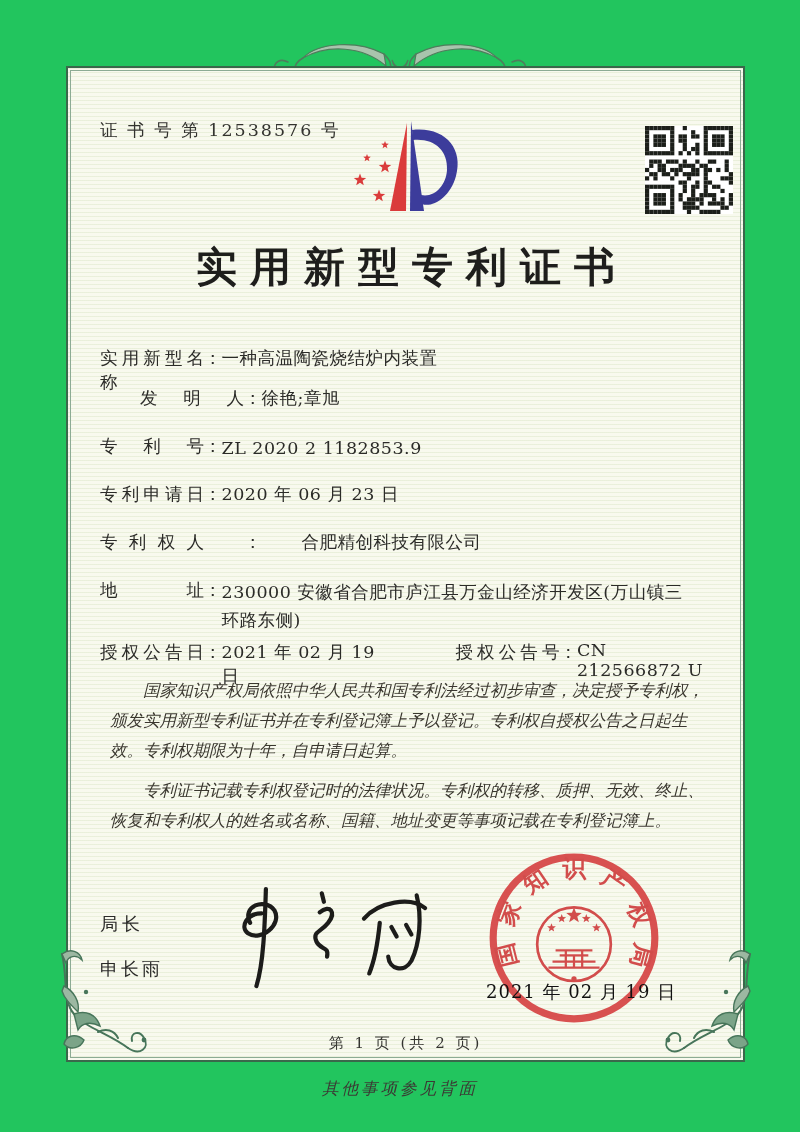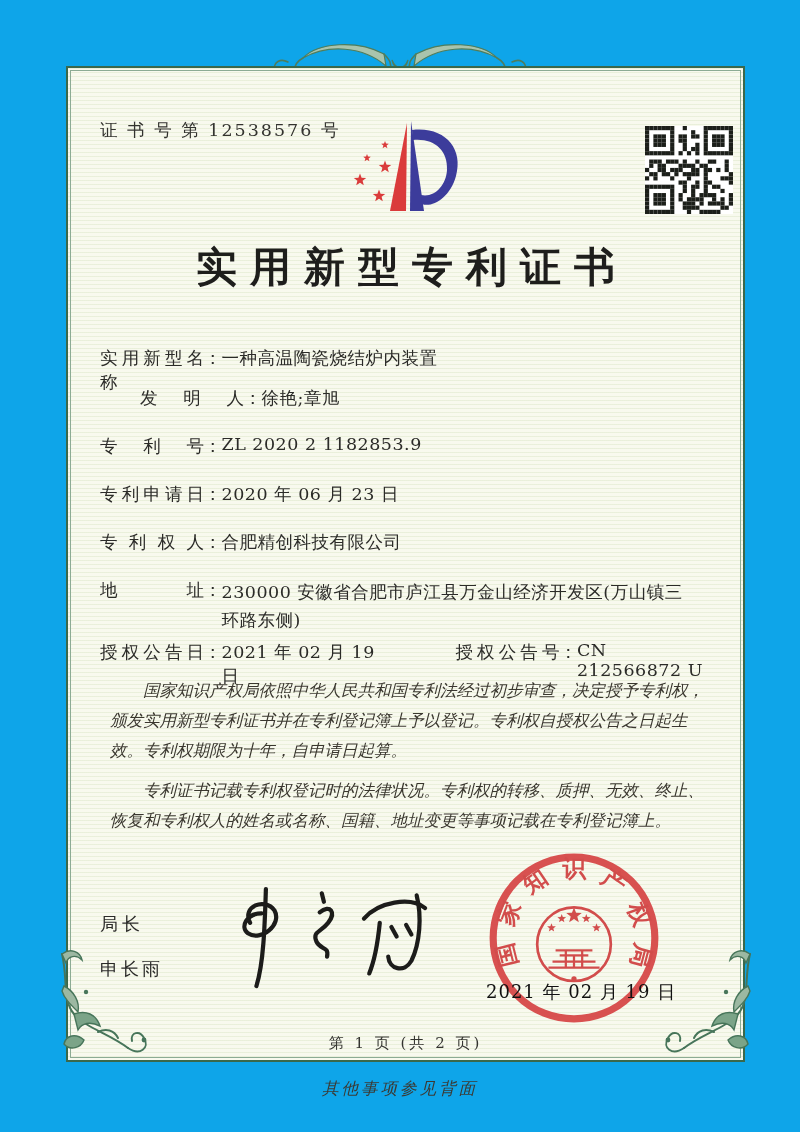--- a/index.html
+++ b/index.html
@@ -1,18 +1,18 @@
 <!DOCTYPE html>
 <html><head>
 <meta charset="utf-8">
 <style>
   html,body{margin:0;padding:0;background:#e8e8e4;}
   .page{
     position:relative; width:800px; height:1132px; margin:0 auto;
-    background:#0ea5e9; overflow:hidden;
+    background:#22c55e; overflow:hidden;
     font-family:"DejaVu Serif","Liberation Serif",serif;
     color:#2b2b28;
   }
   
   .frame{
     position:absolute; left:66px; top:66px; width:679px; height:996px;
     border:2.5px solid #3a684b; box-sizing:border-box;
     background:
       repeating-linear-gradient(180deg,
         rgba(196,214,168,0.28) 0px, rgba(196,214,168,0.28) 1px,
@@ -341,31 +341,31 @@
       <div class="frow" style="top:8px;">
         <span class="flabel">实用新型名称</span>
           <span class="fcolon">：</span>
         <span class="fvalue">一种高温陶瓷烧结炉内装置</span>
       </div>
       <div class="frow" style="top:48px;margin-left:40px;">
         <span class="flabel">发明人</span>
           <span class="fcolon">：</span>
         <span class="fvalue">徐艳;章旭</span>
       </div>
-      <div class="frow" style="top:96px;">
+      <div class="frow" style="top:96px;align-items:flex-end;">
         <span class="flabel">专利号</span>
           <span class="fcolon">：</span>
         <span class="fvalue">ZL 2020 2 1182853.9</span>
       </div>
       <div class="frow" style="top:144px;">
         <span class="flabel">专利申请日</span>
           <span class="fcolon">：</span>
         <span class="fvalue">2020 年 06 月 23 日</span>
       </div>
-      <div class="frow" style="top:192px;">
+      <div class="frow" style="top:192px;gap:40px;">
         <span class="flabel">专利权人</span>
           <span class="fcolon">：</span>
         <span class="fvalue">合肥精创科技有限公司</span>
       </div>
       <div class="frow" style="top:240px;">
         <span class="flabel">地址</span>
           <span class="fcolon">：</span>
         <span class="fvalue addr">230000 安徽省合肥市庐江县万金山经济开发区(万山镇三环路东侧)</span>
       </div>
       <div class="frow" style="top:302px;">

